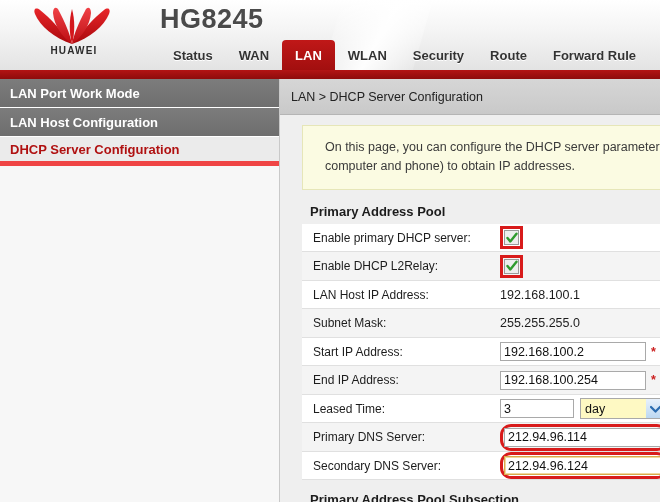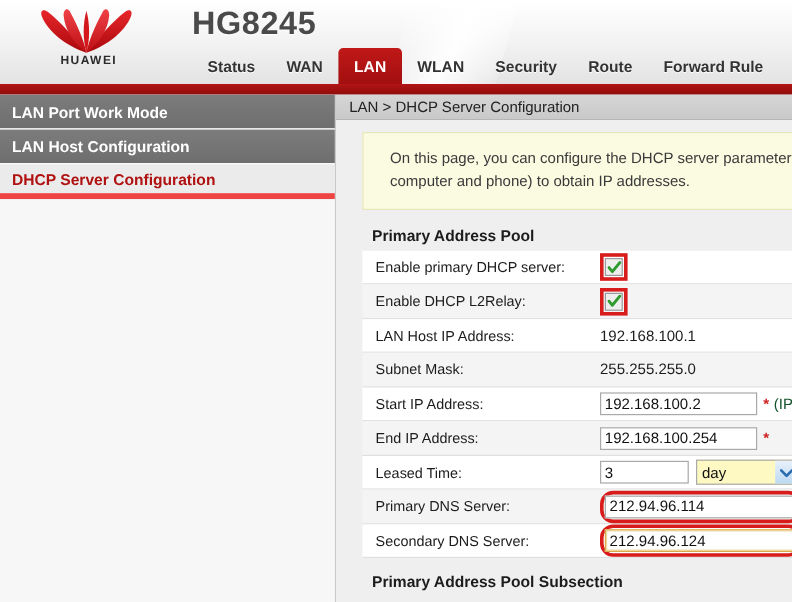--- a/index.html
+++ b/index.html
@@ -125,21 +125,21 @@
 
   
   .main {
     flex: 1;
     background: #e8e8e8;
     display: flex;
     flex-direction: column;
     min-width: 0;
   }
   .breadcrumb {
-    height: 21px;
+    height: 36px;
     display: flex;
     align-items: center;
     padding-left: 11px;
     font-size: 12.5px;
     color: #222;
     background: linear-gradient(to bottom, #d6d6d6 0%, #c9c9c9 100%);
     border-bottom: 1px solid #b5b5b5;
   }
   .main-inner {
     flex: 1;
@@ -202,21 +202,21 @@
   .txt {
     height: 19px;
     border: 1px solid #a9a9a9;
     background: #ffffff;
     font-family: "Liberation Sans", sans-serif;
     font-size: 12.5px;
     color: #111;
     padding: 0 3px;
     outline: none;
   }
-  .txt.wide { width: 131px; }
+  .txt.wide { width: 146px; }
   .txt.num { width: 74px; }
   .txt.dns { width: 160px; }
   .txt.focused { border: 1px solid #d9a84a; box-shadow: 0 0 0 1px #f0d9a0 inset; }
 
   .req { color: #cc2222; font-weight: bold; margin-left: 5px; }
   .hint { color: #14532d; margin-left: 4px; }
 
   
   .cbox {
     width: 15px; height: 15px;

